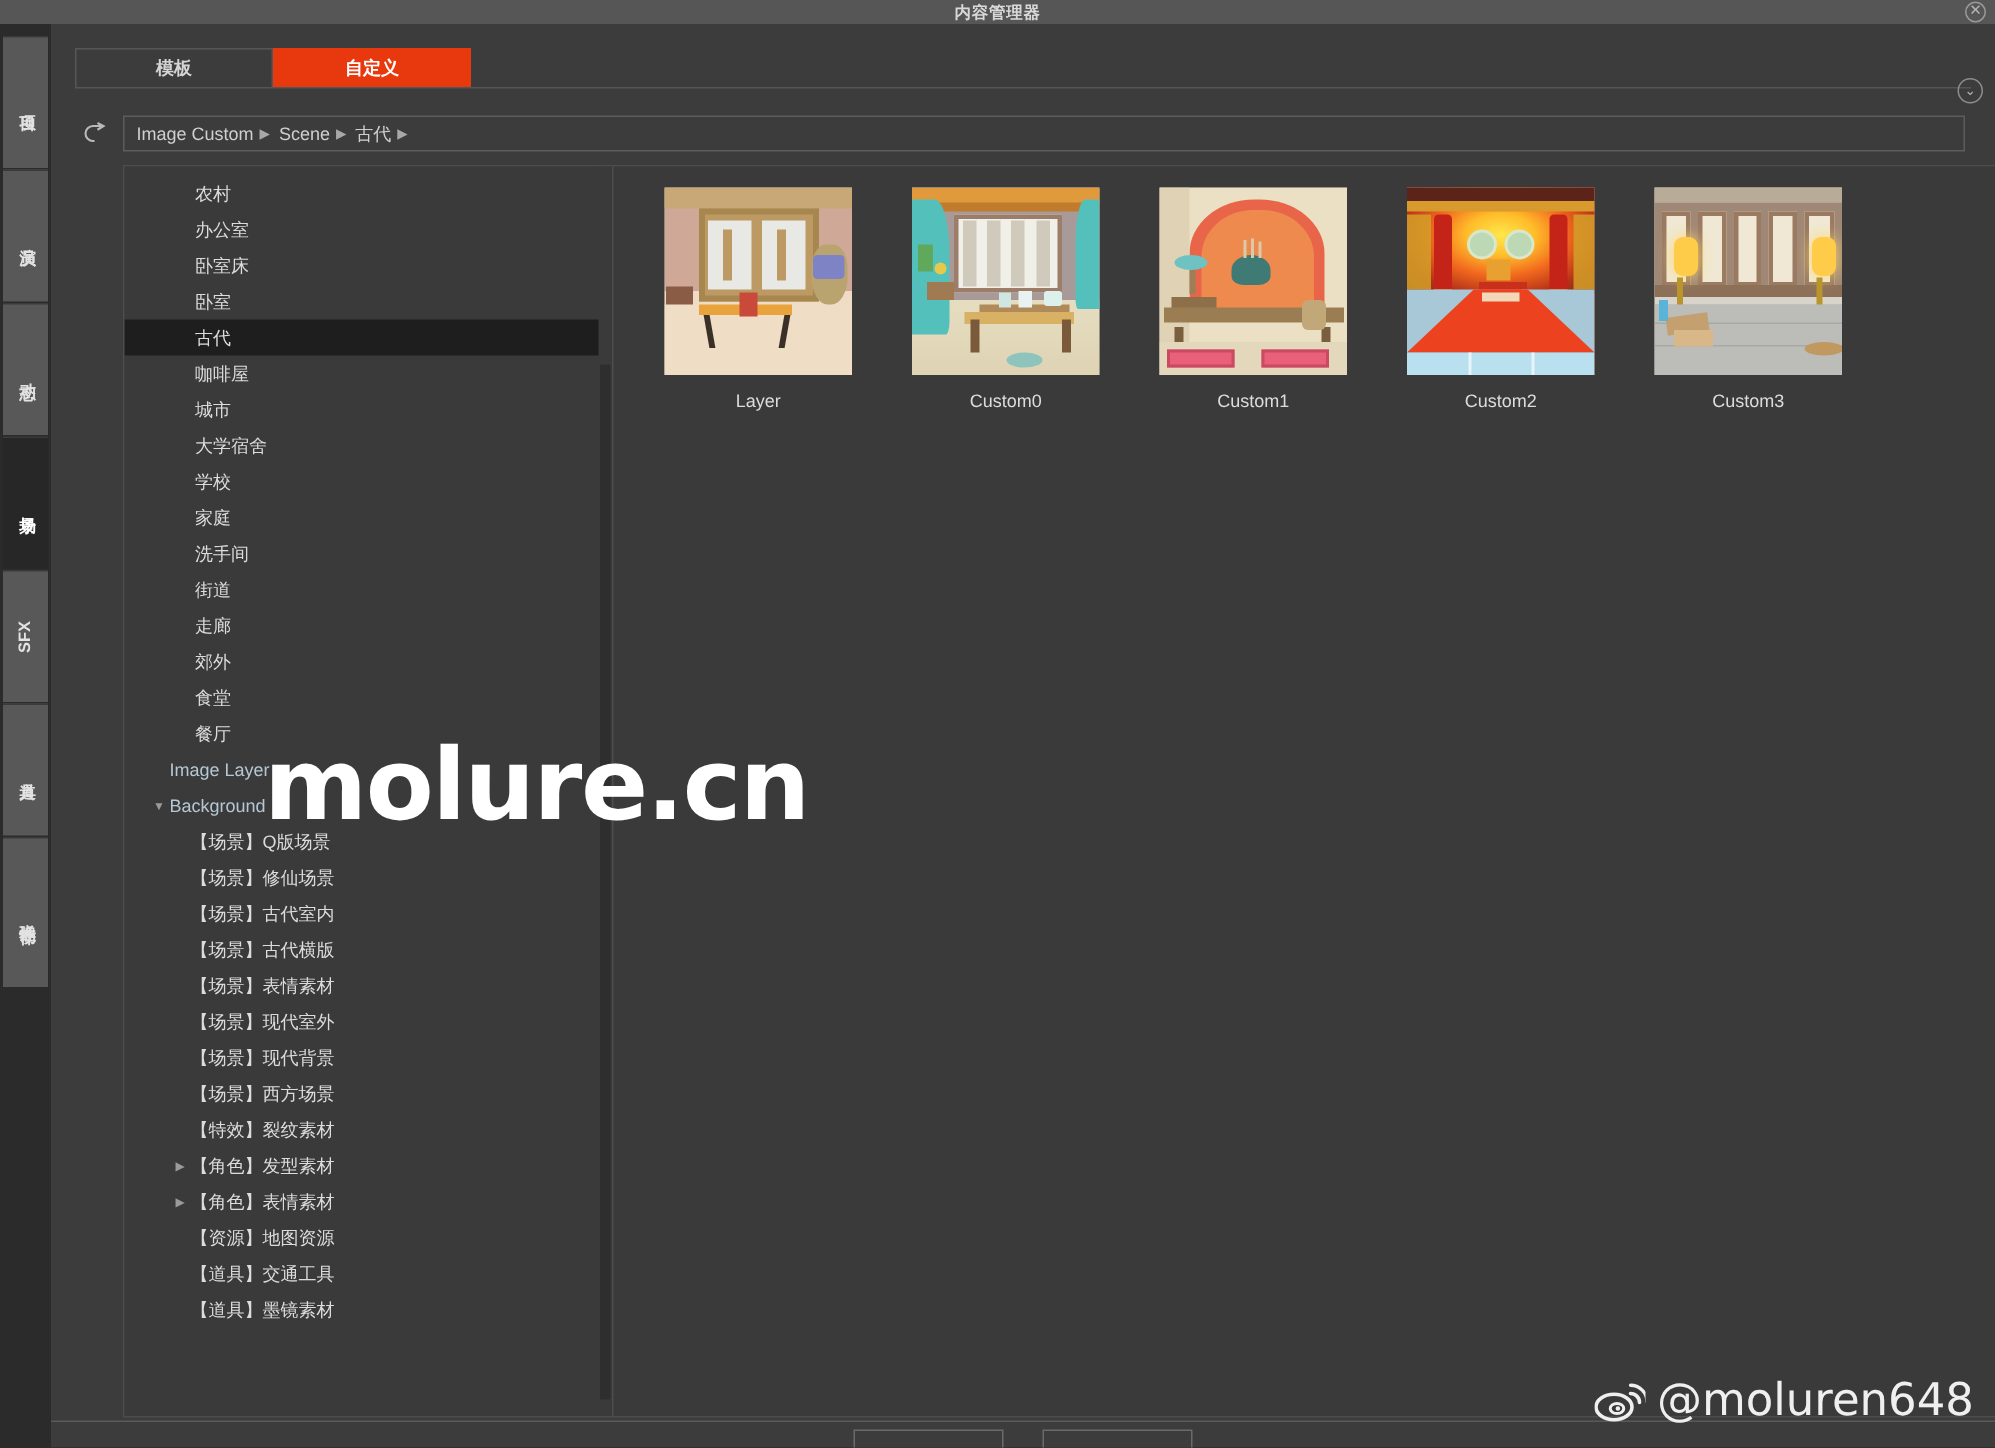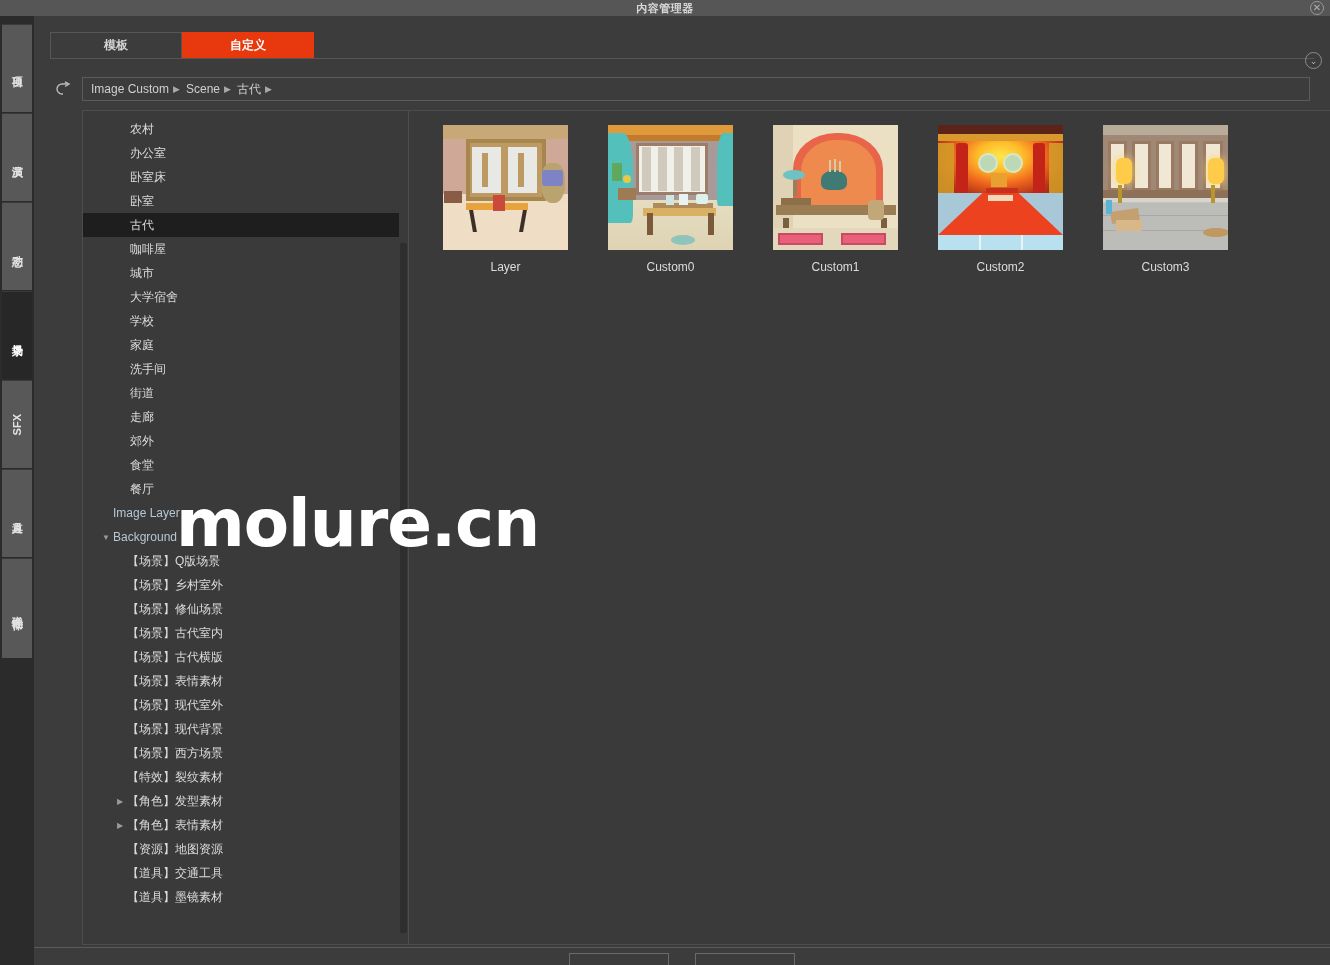--- a/index.html
+++ b/index.html
@@ -352,25 +352,20 @@
             </div>
             <div class="tree-row">
               <span style="display: inline-block; width: 16px;"></span>
               <span class="tri">▼</span>
               <span class="lbl-blue">Background</span>
             </div>
             <div class="tree-row">
               <span style="display: inline-block; width: 30px;"></span>
               <span class="tri"></span>
               <span class="">【场景】Q版场景</span>
-            </div>
-            <div class="tree-row">
-              <span style="display: inline-block; width: 30px;"></span>
-              <span class="tri"></span>
-              <span class="">【场景】乡村室外</span>
             </div>
             <div class="tree-row">
               <span style="display: inline-block; width: 30px;"></span>
               <span class="tri"></span>
               <span class="">【场景】修仙场景</span>
             </div>
             <div class="tree-row">
               <span style="display: inline-block; width: 30px;"></span>
               <span class="tri"></span>
               <span class="">【场景】古代室内</span>
@@ -560,13 +555,23 @@
         </div>
     </div>
 
     <div class="bottom-bar" id="bottombar">
         <div class="bottom-btn"></div>
         <div class="bottom-btn"></div>
       </div>
   </div>
 
   <div class="wm-big">molure.cn</div>
+  <div class="wm-weibo">
+    <svg width="34" height="28" viewBox="0 0 34 28">
+      <ellipse cx="13" cy="18" rx="12" ry="8.5" fill="none" stroke="#efefef" stroke-width="2.4"></ellipse>
+      <ellipse cx="15" cy="19" rx="4.5" ry="3.4" fill="none" stroke="#efefef" stroke-width="2"></ellipse>
+      <circle cx="15.6" cy="19" r="1.5" fill="#efefef"></circle>
+      <path d="M24 9 a6 6 0 0 1 6 6" fill="none" stroke="#efefef" stroke-width="2.4" stroke-linecap="round"></path>
+      <path d="M24 3.5 a11 11 0 0 1 11 11" fill="none" stroke="#efefef" stroke-width="2.2" stroke-linecap="round"></path>
+    </svg>
+    <span class="handle">@moluren648</span>
+  </div>
 </div>
 
 </body></html>

